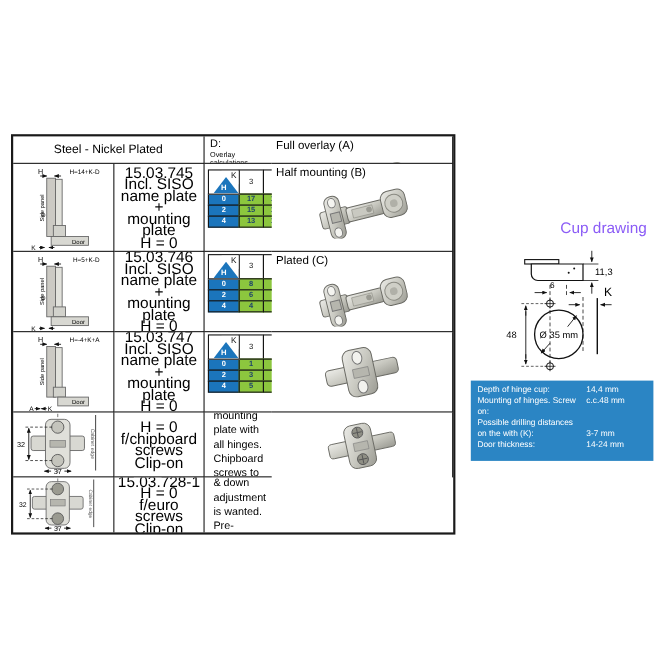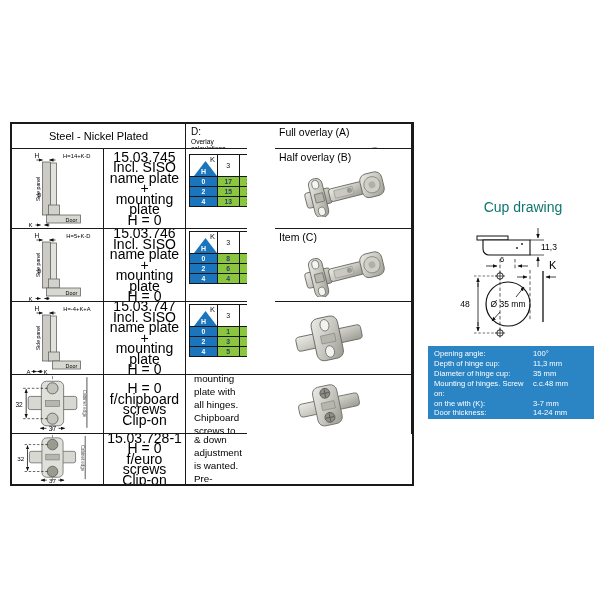--- a/index.html
+++ b/index.html
@@ -16,21 +16,21 @@
   .cell.lc{border-right:none;} .cell.lr{border-bottom:none;}
   .hcell{display:flex;align-items:center;justify-content:center;font-size:11px;color:#000;}
   .span2{grid-column:1 / 3;}
 
   .da-head{padding:2px 4px;display:block;}
   .da-col{position:absolute;top:2px;}
   .da-col.d{left:5px;} .da-col.a{left:76px;}
   .da-main{font-size:10px;color:#000;}
   .da-sub{font-size:6.6px;color:#000;margin-top:1px;}
 
-  .prod-c1{padding:2px 4px;margin-left:28px;}
+  .prod-c1{padding:2px 4px;}
   .prod-label{font-size:10.5px;color:#000;}
   .photo{display:block;margin:4px auto 0 auto;}
   .plate-c1{display:flex;align-items:center;justify-content:center;}
 
   .item-cell{display:flex;flex-direction:column;align-items:center;justify-content:center;
              font-size:14px;line-height:10.5px;text-align:center;color:#000;padding:1px;}
 
   .mt-wrap{padding:5px 0 0 3px;}
   .mt{display:inline-block;}
   .mt-row{display:flex;margin-top:-1px;}
@@ -46,21 +46,21 @@
       clip-path:polygon(50% 0,0 100%,100% 100%);}
   .mt-tl{position:absolute;top:0;left:2px;color:#fff;font-weight:700;font-size:9px;}
   .mt-tr{position:absolute;top:0;right:2px;color:#111;font-size:7.5px;}
   .mt-bl{position:absolute;bottom:1px;left:11px;color:#fff;font-size:7px;font-weight:700;}
   .mt-body .mt-c{width:22.5px;height:11px;background:var(--green);font-size:6.8px;font-weight:700;color:#20456b;}
   .mt-rl{width:29px!important;background:var(--blue)!important;color:#fff!important;}
 
   .note-cell{padding:8px 8px;font-size:9.8px;line-height:13px;color:#000;display:flex;align-items:center;}
 
   
-  .cup-title{position:absolute;left:458px;top:199px;width:130px;text-align:center;font-size:14px;color:#0f766e;}
+  .cup-title{position:absolute;left:458px;top:199px;width:130px;text-align:right;font-size:14px;color:#8b5cf6;}
   .cup-svg{position:absolute;left:430px;top:223px;}
   .specs{position:absolute;left:428px;top:346px;width:166px;height:73px;background:var(--panel);
          color:#fff;font-size:7.6px;line-height:9.9px;padding:3px 6px;box-sizing:border-box;}
   .kv-row{display:flex;}
   .kv-l{width:99px;flex:none;}
   .kv-v{flex:1;}
 
   svg text{font-family:"Liberation Sans",sans-serif;}
 </style>
 </head>
@@ -194,21 +194,21 @@
             <div class="mt-c mt-rl">4</div>
             <div class="mt-c">13</div>
             <div class="mt-c">14</div>
             <div class="mt-c">15</div>
             <div class="mt-c">16</div>
             <div class="mt-c">17</div>
           </div></div>
     </div>
 
     <div class="cell prod-c1">
-      <div class="prod-label">Half overlay (B)</div>
+      <div class="prod-label">Half mounting (B)</div>
       <svg class="photo" width="86" height="50">
           <use href="#sym-hinge"></use>
         </svg>
     </div>
     <div class="cell">
       <svg width="81" height="72" viewBox="0 0 80 72">
         <text x="22" y="9" font-size="6.5">H</text>
         <text x="78" y="9" font-size="5.8" text-anchor="end">H=5+K-D</text>
         <line x1="24" y1="11" x2="30" y2="11" stroke="#111" stroke-width="0.8" marker-end="url(#arr)"></line>
         <line x1="43" y1="11" x2="37" y2="11" stroke="#111" stroke-width="0.8" marker-end="url(#arr)"></line>
@@ -264,21 +264,21 @@
             <div class="mt-c mt-rl">4</div>
             <div class="mt-c">4</div>
             <div class="mt-c">5</div>
             <div class="mt-c">6</div>
             <div class="mt-c">7</div>
             <div class="mt-c">8</div>
           </div></div>
     </div>
 
     <div class="cell prod-c1">
-      <div class="prod-label">Item (C)</div>
+      <div class="prod-label">Plated (C)</div>
       <svg class="photo" width="86" height="50">
           <use href="#sym-hinge"></use>
         </svg>
     </div>
     <div class="cell">
       <svg width="81" height="72" viewBox="0 0 80 72">
         <text x="22" y="9" font-size="6.5">H</text>
         <text x="78" y="9" font-size="5.8" text-anchor="end">H=-4+K+A</text>
         <line x1="24" y1="11" x2="30" y2="11" stroke="#111" stroke-width="0.8" marker-end="url(#arr)"></line>
         <line x1="43" y1="11" x2="37" y2="11" stroke="#111" stroke-width="0.8" marker-end="url(#arr)"></line>
@@ -455,36 +455,32 @@
     <line x1="70" y1="105.5" x2="70" y2="114.5" stroke="#111" stroke-width="0.7"></line>
 
     <circle cx="78" cy="81" r="22" fill="none" stroke="#111" stroke-width="1.2"></circle>
     <line x1="86" y1="74" x2="94" y2="64" stroke="#111" stroke-width="0.8" marker-end="url(#arr)"></line>
     <line x1="70" y1="89" x2="62" y2="98" stroke="#111" stroke-width="0.8" marker-end="url(#arr)"></line>
     <text x="78" y="84" font-size="8.5" text-anchor="middle">Ø 35 mm</text>
   </svg>
 
   <div class="specs">
       <div class="kv-row">
-        <span class="kv-l">Opening angle:</span>
-        <span class="kv-v">100°</span>
-      </div>
-      <div class="kv-row">
         <span class="kv-l">Depth of hinge cup:</span>
-        <span class="kv-v">11,3 mm</span>
-      </div>
-      <div class="kv-row">
-        <span class="kv-l">Diameter of hinge cup:</span>
-        <span class="kv-v">35 mm</span>
+        <span class="kv-v">14,4 mm</span>
       </div>
       <div class="kv-row">
         <span class="kv-l">Mounting of hinges. Screw on:</span>
         <span class="kv-v">c.c.48 mm</span>
       </div>
       <div class="kv-row">
+        <span class="kv-l">Possible drilling distances</span>
+        <span class="kv-v"></span>
+      </div>
+      <div class="kv-row">
         <span class="kv-l">on the with (K):</span>
         <span class="kv-v">3-7 mm</span>
       </div>
       <div class="kv-row">
         <span class="kv-l">Door thickness:</span>
         <span class="kv-v">14-24 mm</span>
       </div>
     </div>
 </div>
 

